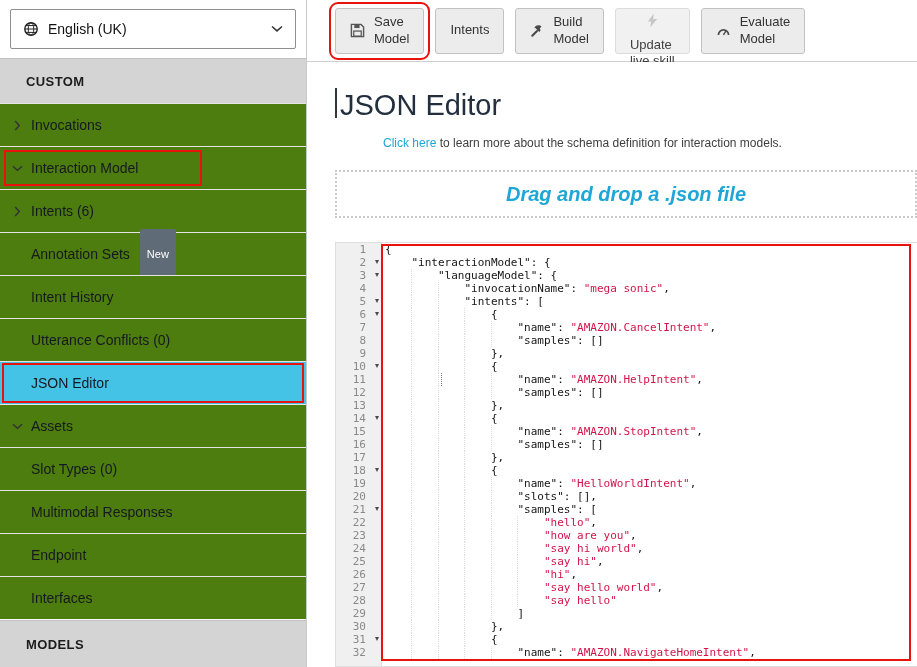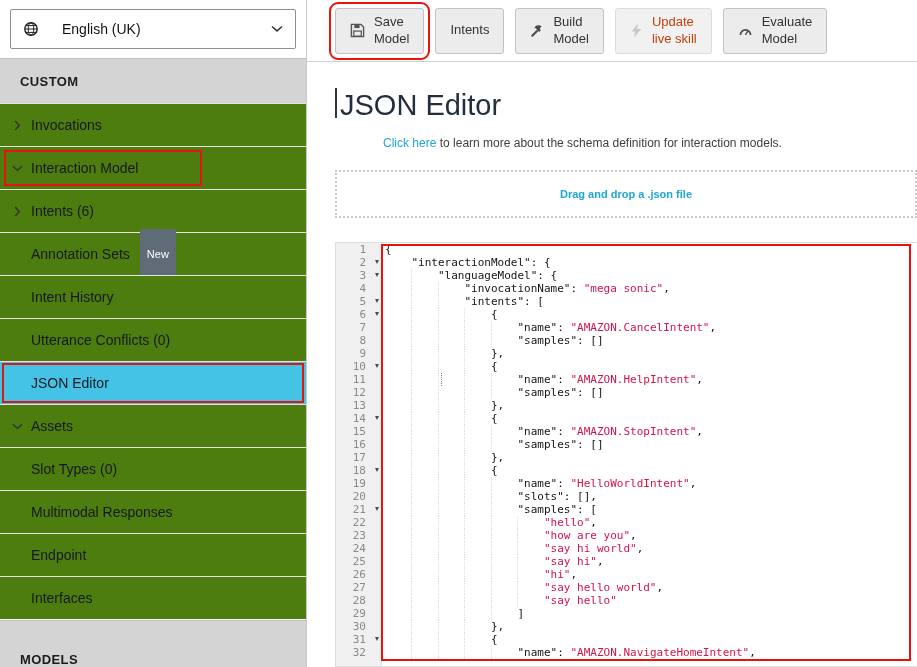--- a/index.html
+++ b/index.html
@@ -4,48 +4,48 @@
 <style>
   *{margin:0;padding:0;box-sizing:border-box;}
   :root{--accent:#1ea6d6;--selected:#44c3e6;--ann:#e8130c;}
   html,body{width:917px;height:667px;overflow:hidden;}
   body{font-family:"Liberation Sans",sans-serif;background:#fff;color:#16191f;}
   .app{display:flex;width:100%;height:100%;}
 
   
   .sidebar{width:307px;flex:0 0 307px;background:#fafafa;border-right:1px solid #c9c9c9;display:flex;flex-direction:column;}
   .lang-wrap{padding:9px 10px;background:#fff;}
-  .lang-select{height:40px;border:1px solid #8f8f8f;border-radius:2px;background:#fff;display:flex;align-items:center;padding:0 12px;gap:23px;cursor:pointer;}
+  .lang-select{height:40px;border:1px solid #8f8f8f;border-radius:2px;background:#fff;display:flex;align-items:center;padding:0 12px;gap:9px;cursor:pointer;}
   .lang-label{font-size:14px;color:#111;flex:1;}
   .nav{display:flex;flex-direction:column;flex:1;min-height:0;}
-  .nav-header{background:#d4d4d4;height:45px;flex:0 0 45px;display:flex;align-items:center;padding-left:20px;font-size:13px;font-weight:bold;color:#1b1b1b;letter-spacing:.4px;border-top:1px solid #c2c2c2;}
-  .nav-header:last-child{margin-top:auto;height:47px;flex-basis:47px;align-items:flex-end;}
+  .nav-header{background:#d4d4d4;height:45px;flex:0 0 45px;display:flex;align-items:center;padding-left:26px;font-size:13px;font-weight:bold;color:#1b1b1b;letter-spacing:.4px;border-top:1px solid #c2c2c2;}
+  .nav-header:last-child{margin-top:auto;height:47px;flex-basis:47px;}
   .nav-item{position:relative;height:43px;flex:0 0 43px;display:flex;align-items:center;padding-left:12px;border-top:1px solid #e4e4e4;font-size:14px;color:#16191f;cursor:pointer;background:#4d7c0f;}
   .nav-item.selected{background:var(--selected);}
   .chev{width:19px;flex:0 0 19px;display:flex;align-items:center;}
   .chev.rot svg{transform:rotate(-90deg);}
   .badge{margin-left:10px;background:#5f6b76;color:#fff;font-size:11px;padding:19px 7px;border-radius:2px;}
   .ann-partial::after{content:"";position:absolute;left:4px;top:3px;bottom:3px;width:194px;border:2px solid var(--ann);pointer-events:none;}
   .ann-full::after{content:"";position:absolute;left:2px;right:2px;top:1px;bottom:1px;border:2px solid var(--ann);pointer-events:none;}
 
   
   .right{flex:1;display:flex;flex-direction:column;min-width:0;}
   .toolbar{height:62px;flex:0 0 62px;display:flex;align-items:center;gap:11px;padding-left:28px;border-bottom:1px solid #cfcfcf;background:#fff;}
   .btn{height:46px;display:flex;align-items:center;gap:9px;background:#ececec;border:1px solid #c2c2c2;border-radius:3px;padding:4px 14px;font-family:inherit;font-size:13px;color:#333;text-align:left;line-height:1.25;cursor:pointer;white-space:nowrap;}
   .btn.annotated{outline:2px solid var(--ann);outline-offset:4px;}
-  .btn.disabled{background:#f1f1f1;border-color:#dcdcdc;color:#c2410c;cursor:default;}
+  .btn.disabled{background:#f1f1f1;border-color:#dcdcdc;color:#404040;cursor:default;flex-direction:column;}
   .bicon{display:flex;align-items:center;}
 
   .main{flex:1;display:flex;flex-direction:column;padding-left:28px;overflow:hidden;background:#fff;min-height:0;}
   .title{margin-top:26px;font-size:29px;font-weight:400;color:#232f3e;}
   .tcaret{display:inline-block;width:2px;height:30px;background:#30353a;margin-right:3px;vertical-align:-3px;}
   .subtitle{margin-top:14px;font-size:12px;color:#3e3e3e;margin-left:48px;}
   .link{color:var(--accent);cursor:pointer;text-decoration:none;}
   .dropzone{margin-top:20px;height:48px;flex:0 0 48px;border:2px dotted #c9c9c9;display:flex;align-items:center;justify-content:center;cursor:pointer;}
-  .dz{color:var(--accent);font-weight:bold;font-size:11px;}
+  .dz{color:var(--accent);font-weight:bold;font-size:20px;font-style:italic;}
 
   
   .editor{position:relative;margin-top:24px;flex:1;min-height:0;border:1px solid #dedede;border-right:none;display:flex;font-family:"DejaVu Sans Mono","Liberation Mono",monospace;font-size:11px;line-height:13px;overflow:hidden;background:#fff;}
   .gutter{flex:0 0 46px;background:#f0f0f0;border-right:1px solid #e0e0e0;color:#8a8a8a;}
   .gutter .ln{position:relative;height:13px;text-align:right;padding-right:15px;}
   .fold{position:absolute;right:2px;top:-1px;font-family:"DejaVu Sans",sans-serif;font-size:8px;color:#4a4a4a;cursor:pointer;}
   .code{position:relative;flex:1;white-space:pre;padding-left:3px;}
   .line{height:13px;position:relative;}
   .ind{display:inline-block;width:4ch;height:13px;border-left:1px dotted #dcdcdc;vertical-align:top;}
   .line .ind:first-child{border-left:none;}

